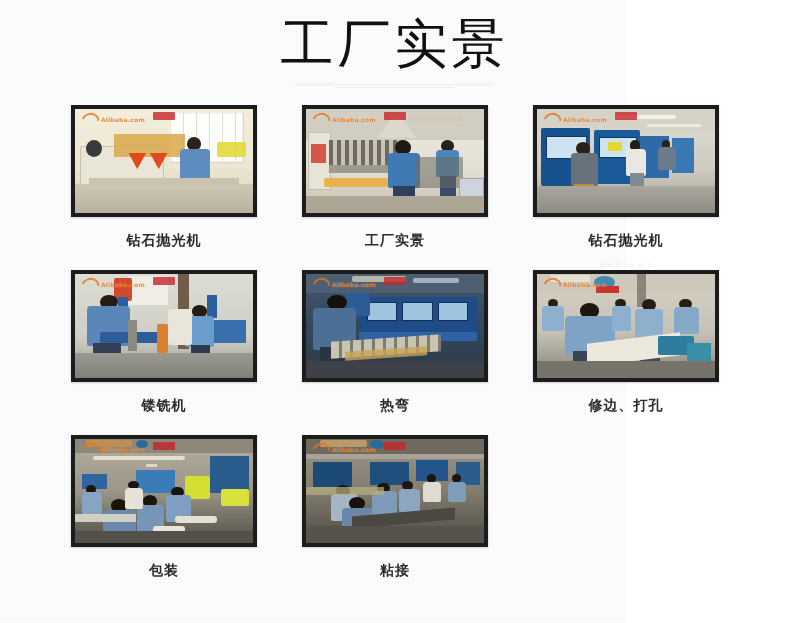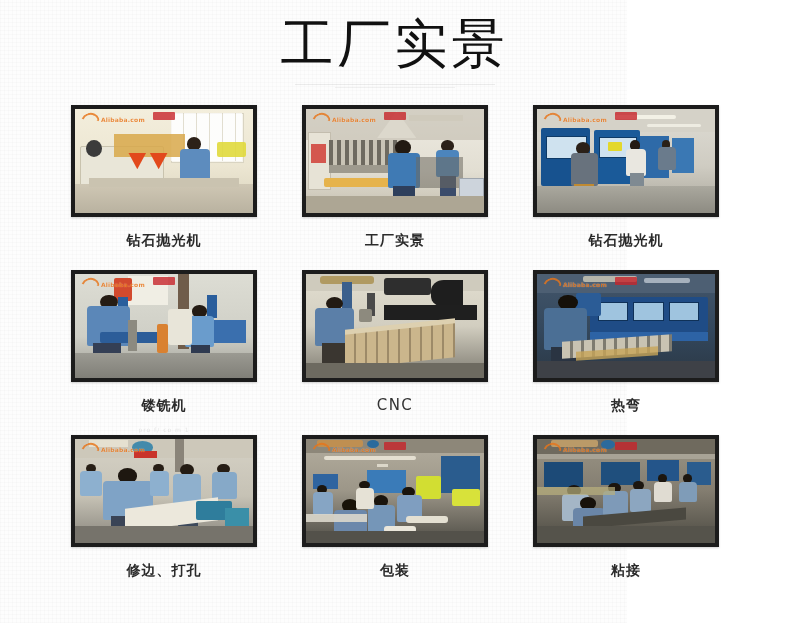--- a/index.html
+++ b/index.html
@@ -306,43 +306,20 @@
           <div class="watermark">
             <span class="wm-swoosh"></span>
             <span class="wm-text">Alibaba.com</span>
           </div>
           <div class="wm-badge"></div>
         </div>
       </div>
       <div class="caption">镂铣机</div>
     </div>
 
-    <div class="cell">
-      <div class="photo-frame">
-        <div class="photo-inner">
-          <div class="scene" style="background:linear-gradient(#e2ded0 0%,#d2cec0 50%,#7d7a70 100%);">
-            <div class="obj" style="left:0;top:0;width:100%;height:16%;background:#cfcbbd;"></div>
-            <div class="obj" style="left:8%;top:2%;width:30%;height:8%;background:#b09a62;border-radius:3px;"></div>
-            <div class="obj" style="left:44%;top:4%;width:26%;height:16%;background:#2e2e2e;border-radius:3px;"></div>
-            <div class="obj" style="left:70%;top:6%;width:18%;height:26%;background:#1e1e1e;border-radius:40% 0 0 40%;"></div>
-            <div class="obj" style="left:20%;top:8%;width:6%;height:26%;background:#3a5f8c;"></div>
-            <div class="obj" style="left:34%;top:18%;width:5%;height:22%;background:#4a4a4a;"></div>
-            <div class="obj" style="left:44%;top:30%;width:52%;height:14%;background:#1f1f1f;"></div>
-            <div class="obj worker-head" style="left:11%;top:22%;width:10%;height:13%;background:#221a12;"></div>
-            <div class="obj worker-body" style="left:5%;top:33%;width:22%;height:36%;background:#5b7fa8;"></div>
-            <div class="obj" style="left:9%;top:66%;width:15%;height:34%;background:#3a3630;"></div>
-            <div class="obj" style="left:22%;top:52%;width:62%;height:34%;background:repeating-linear-gradient(90deg,#cbb68c 0 9px,#9d8a68 9px 11px);transform:skewY(-6deg);"></div>
-            <div class="obj" style="left:22%;top:48%;width:62%;height:5%;background:#ddd0b0;transform:skewY(-6deg);"></div>
-            <div class="obj" style="left:30%;top:34%;width:7%;height:12%;background:#8d8a7e;border-radius:2px;"></div>
-            <div class="obj" style="left:0;top:86%;width:100%;height:14%;background:#6d6a60;"></div>
-          </div>
-        </div>
-      </div>
-      <div class="caption latin">CNC</div>
-    </div>
 
     <div class="cell">
       <div class="photo-frame">
         <div class="photo-inner">
           <div class="scene" style="background:linear-gradient(#43566b 0%,#33475c 55%,#2b3845 100%);">
             <div class="obj" style="left:0;top:0;width:100%;height:18%;background:#4d5f73;"></div>
             <div class="obj" style="left:26%;top:2%;width:30%;height:6%;background:#d8d2bc;opacity:.75;border-radius:2px;"></div>
             <div class="obj" style="left:60%;top:4%;width:26%;height:5%;background:#ccd4dd;opacity:.7;border-radius:2px;"></div>
             <div class="obj" style="left:30%;top:22%;width:66%;height:34%;background:#1f4c86;border-radius:2px;"></div>
             <div class="obj" style="left:34%;top:27%;width:16%;height:16%;background:#9fc4df;border:1px solid #0f3158;"></div>

